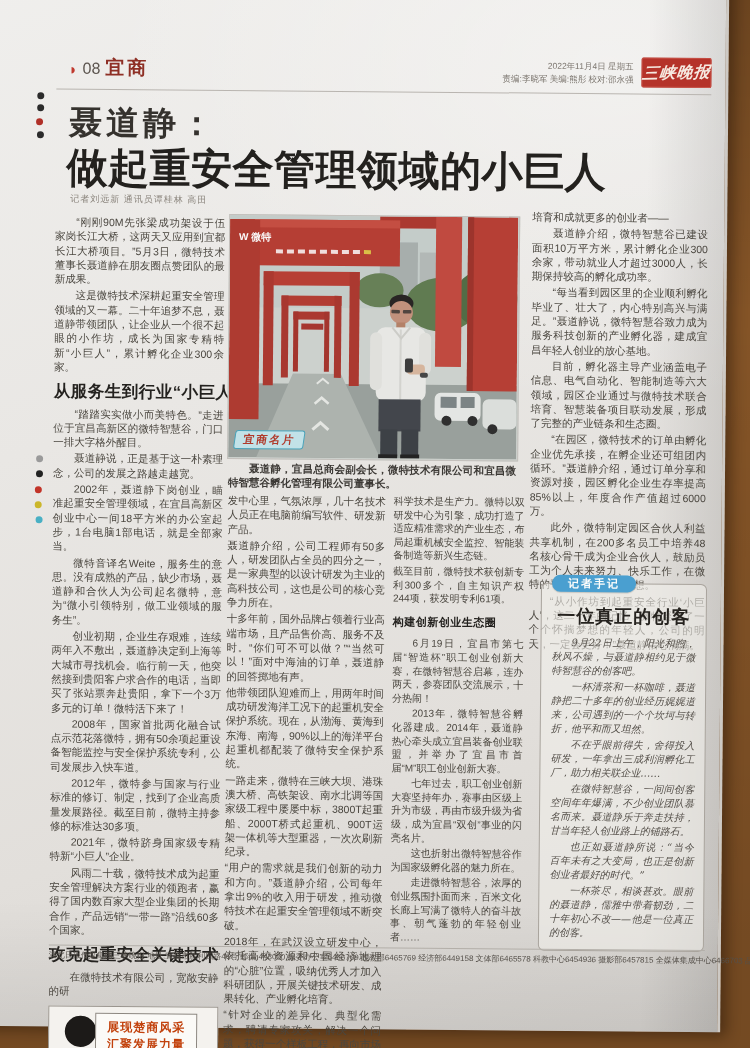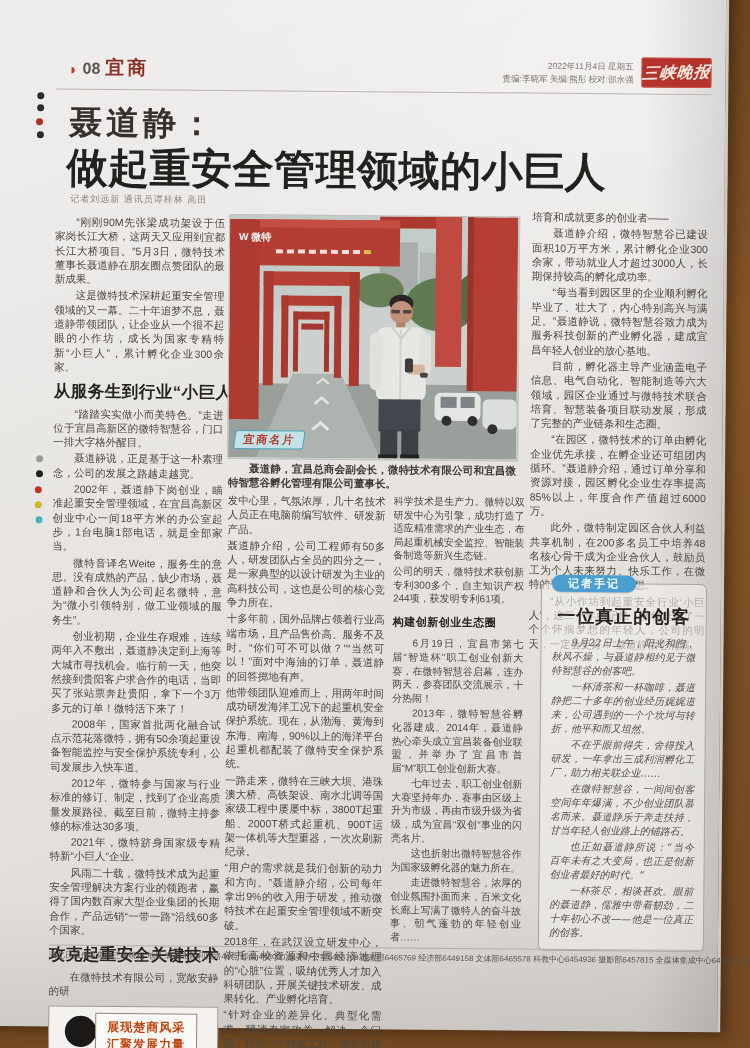--- a/index.html
+++ b/index.html
@@ -24,21 +24,21 @@
     background:
       linear-gradient(90deg,rgba(0,0,0,.05),rgba(0,0,0,0) 6%,rgba(0,0,0,0) 90%,rgba(0,0,0,.10)),
       radial-gradient(120% 60% at 85% 8%,rgba(255,255,255,.35),rgba(255,255,255,0) 55%),
       linear-gradient(0deg,rgba(0,0,0,.07),rgba(0,0,0,0) 12%);}
   .content{position:absolute;left:52px;top:26px;width:750px;height:1048px;color:#45423c;}
 
   
   .masthead{position:absolute;left:57px;top:52px;width:655px;height:36px;border-bottom:1px solid #b9b5b0;}
   .mh-left{position:absolute;left:12px;top:2px;display:flex;align-items:baseline;gap:5px;}
   .mh-pointer{color:#c0392e;font-size:15px;transform:translateY(1px);}
-  .mh-pageno{font-size:16px;font-weight:bold;color:#5d5650;}
+  .mh-pageno{font-size:16px;font-weight:normal;color:#5d5650;}
   .mh-section{font-size:19px;font-weight:bold;color:#8e2f25;letter-spacing:3px;text-align:center;}
   .mh-right{position:absolute;right:78px;top:3px;text-align:right;font-size:8.5px;color:#7a746d;line-height:13px;white-space:nowrap;}
   .mh-logo{position:absolute;right:0;top:0;width:70px;height:30px;background:#b5332a;border-radius:2px;
     display:flex;align-items:center;justify-content:center;box-shadow:0 0 0 1px #c8544a inset;}
   .mh-logo span{color:#f6e9e0;font-size:16px;font-weight:bold;font-style:italic;transform:skewX(-8deg) rotate(-2deg);letter-spacing:1px;font-family:"DejaVu Serif",serif;}
 
   
   .kicker{position:absolute;left:70px;top:100px;font-size:33px;font-weight:bold;color:#35322e;letter-spacing:4px;}
   .title{position:absolute;left:68px;top:140px;font-size:41px;font-weight:900;color:#23211e;letter-spacing:0.5px;white-space:nowrap;}
   .byline{position:absolute;left:72px;top:192px;font-size:9px;color:#8a847c;letter-spacing:1px;}
@@ -256,21 +256,21 @@
           <p class="noindent">一路走来，微特在三峡大坝、港珠澳大桥、高铁架设、南水北调等国家级工程中屡屡中标，3800T起重船、2000T桥式起重机、900T运架一体机等大型重器，一次次刷新纪录。</p>
           <p class="noindent">“用户的需求就是我们创新的动力和方向。”聂道静介绍，公司每年拿出9%的收入用于研发，推动微特技术在起重安全管理领域不断突破。</p>
           <p class="noindent">2018年，在武汉设立研发中心，依托高校资源和中国经济地理的“心脏”位置，吸纳优秀人才加入科研团队，开展关键技术研发、成果转化、产业孵化培育。</p>
           <p class="noindent">“针对企业的差异化、典型化需求，聘请专家攻关，解决一个问题，获得一个样板工程，再向市场推广。”聂道静介绍，短短两年跑了全国100多所高校，促进微特</p>
         </div>
     </div>
 
     <div class="col col3">
       <div>
           <p class="noindent">科学技术是生产力。微特以双研发中心为引擎，成功打造了适应精准需求的产业生态，布局起重机械安全监控、智能装备制造等新兴生态链。</p>
-          <p class="noindent">公司的明天，微特技术获创新专利300多个，自主知识产权244项，获发明专利61项。</p>
+          <p class="noindent">截至目前，微特技术获创新专利300多个，自主知识产权244项，获发明专利61项。</p>
         </div>
       <div class="colhead">构建创新创业生态圈</div>
       <div>
           <p>6月19日，宜昌市第七届“智造杯”职工创业创新大赛，在微特智慧谷启幕，连办两天，参赛团队交流展示，十分热闹！</p>
           <p>2013年，微特智慧谷孵化器建成。2014年，聂道静热心牵头成立宜昌装备创业联盟，并举办了宜昌市首届“M”职工创业创新大赛。</p>
           <p>七年过去，职工创业创新大赛坚持年办，赛事由区级上升为市级，再由市级升级为省级，成为宜昌“双创”事业的闪亮名片。</p>
           <p>这也折射出微特智慧谷作为国家级孵化器的魅力所在。</p>
           <p>走进微特智慧谷，浓厚的创业氛围扑面而来，百米文化长廊上写满了微特人的奋斗故事、朝气蓬勃的年轻创业者……</p>
         </div>
     </div>

